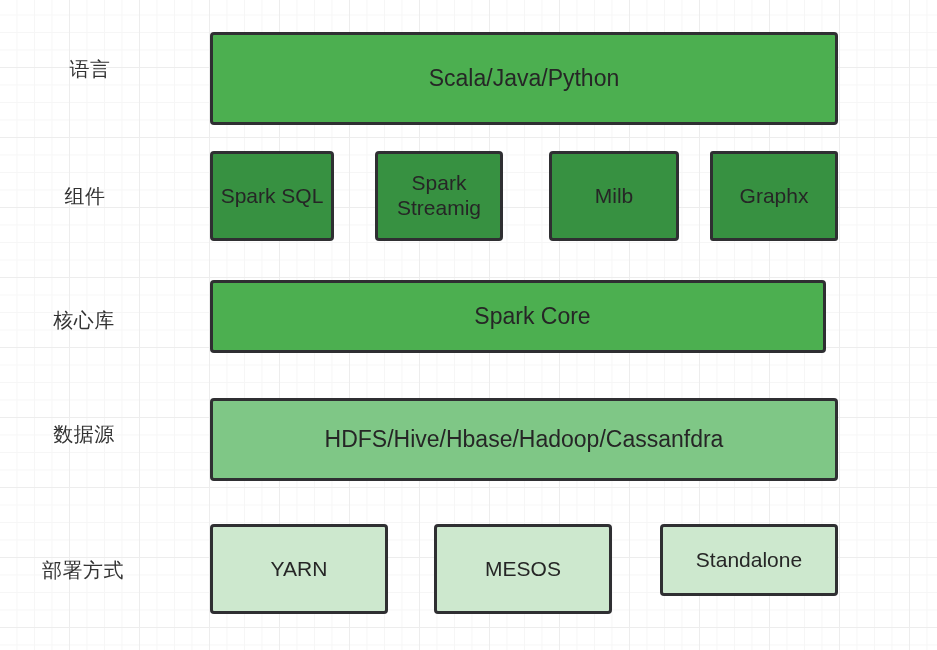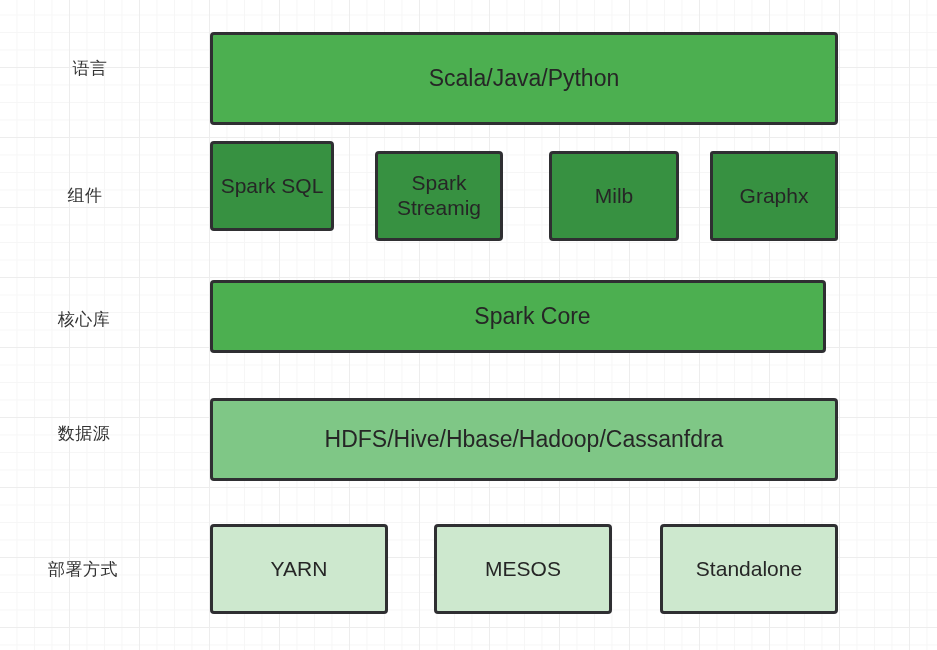--- a/index.html
+++ b/index.html
@@ -28,21 +28,21 @@
       70px 70px,
       70px 70px,
       17.5px 17.5px,
       17.5px 17.5px;
     background-position: -1px -3px, -1px -3px, -1px -3px, -1px -3px;
   }
 
   .row-label {
     position: absolute;
     color: #323232;
-    font-size: 17px;
+    font-size: 20px;
     line-height: 1.15;
     white-space: nowrap;
     text-align: center;
     transform: translate(-50%, -50%);
     letter-spacing: 0.5px;
   }
 
   .node {
     position: absolute;
     box-sizing: border-box;
@@ -68,26 +68,26 @@
   .node.wide { font-size: 23px; }
   .node.small-radius { border-radius: 3px; }
 </style>
 </head>
 <body>
 
 <div id="canvas">
     <div class="row-label" style="left: 90px; top: 69px;">语言</div>
     <div class="node lang wide" style="left: 210px; top: 32px; width: 628px; height: 93px;">Scala/Java/Python</div>
     <div class="row-label" style="left: 85px; top: 196px;">组件</div>
-    <div class="node component" style="left: 210px; top: 141px; width: 124px; height: 90px;">Spark SQL</div>
+    <div class="node component" style="left: 210px; top: 151px; width: 124px; height: 90px;">Spark SQL</div>
     <div class="node component" style="left: 375px; top: 151px; width: 128px; height: 90px;">Spark
 Streamig</div>
     <div class="node component" style="left: 549px; top: 151px; width: 130px; height: 90px;">Milb</div>
     <div class="node component small-radius" style="left: 710px; top: 151px; width: 128px; height: 90px;">Graphx</div>
     <div class="row-label" style="left: 84px; top: 320px;">核心库</div>
     <div class="node core wide" style="left: 210px; top: 280px; width: 616px; height: 73px; padding-left: 35px;">Spark Core</div>
     <div class="row-label" style="left: 84px; top: 434px;">数据源</div>
     <div class="node datasrc wide" style="left: 210px; top: 398px; width: 628px; height: 83px;">HDFS/Hive/Hbase/Hadoop/Cassanfdra</div>
     <div class="row-label" style="left: 83px; top: 570px;">部署方式</div>
     <div class="node deploy" style="left: 210px; top: 524px; width: 178px; height: 90px;">YARN</div>
     <div class="node deploy" style="left: 434px; top: 524px; width: 178px; height: 90px;">MESOS</div>
-    <div class="node deploy" style="left: 660px; top: 524px; width: 178px; height: 90px;">Standalone</div>
+    <div class="node deploy" style="left: 660px; top: 524px; width: 178px; height: 72px;">Standalone</div>
   </div>
 
 </body></html>

